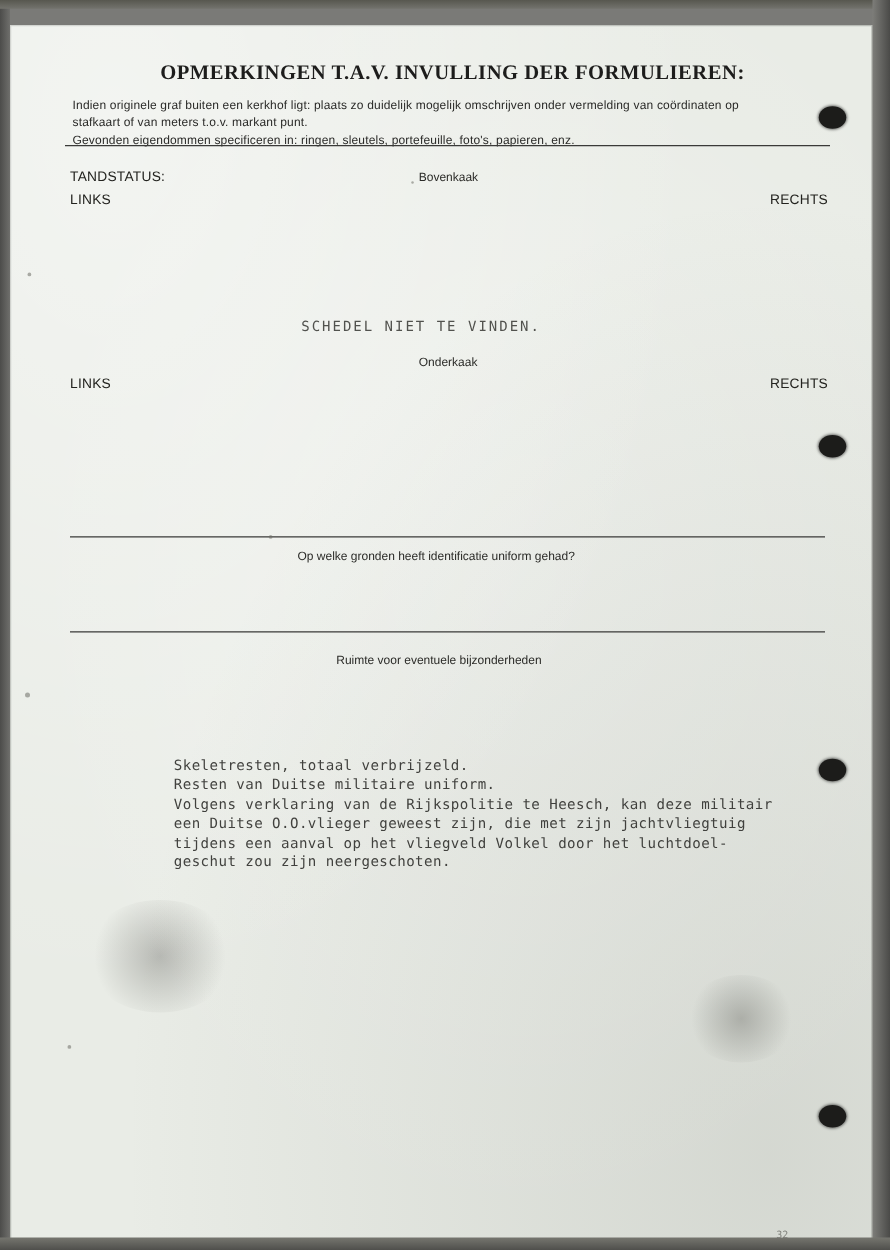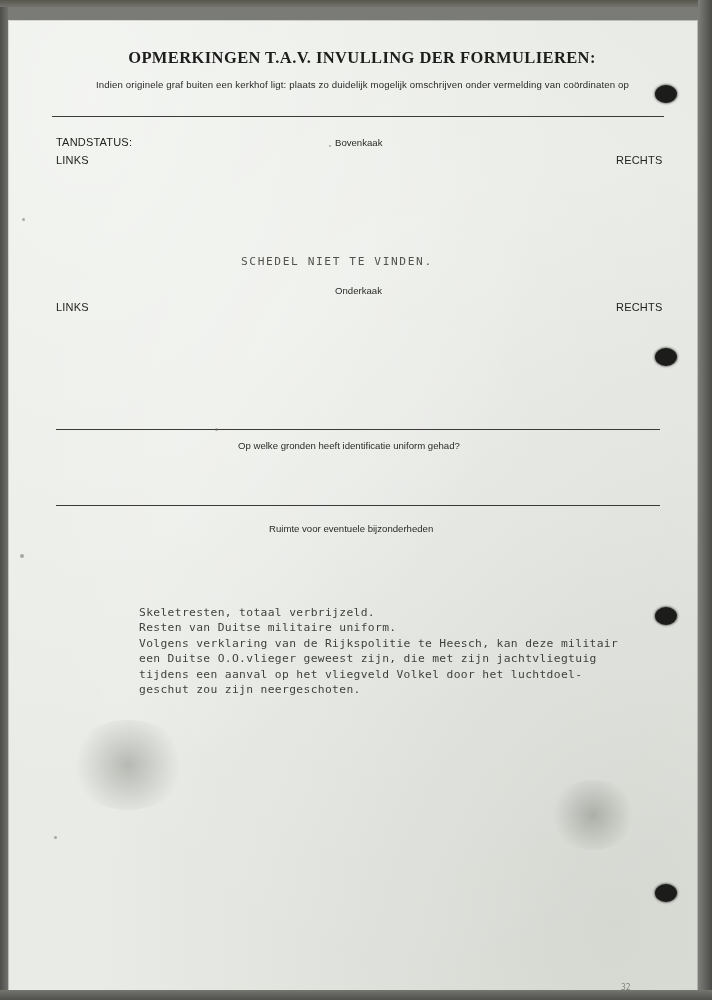--- a/index.html
+++ b/index.html
@@ -90,21 +90,20 @@
 
   .intro {
     position: absolute;
     left: 50px;
     top: 58px;
     width: 600px;
     font-size: 9.6px;
     line-height: 14px;
     color: #2a2a28;
     letter-spacing: 0.15px;
-    margin-left: 38px;
   }
   .intro div { white-space: nowrap; }
 
   .rule {
     position: absolute;
     height: 1px;
     background: #3a3a38;
   }
 
   .lbl {
@@ -165,20 +164,22 @@
 <body>
 
 <div class="page">
 
   <div class="sheet">
 
     <div class="title">OPMERKINGEN T.A.V. INVULLING DER FORMULIEREN:</div>
 
     <div class="intro">
       <div>Indien originele graf buiten een kerkhof ligt: plaats zo duidelijk mogelijk omschrijven onder vermelding van coördinaten op</div>
+      <div>stafkaart of van meters t.o.v. markant punt.</div>
+      <div>Gevonden eigendommen specificeren in: ringen, sleutels, portefeuille, foto's, papieren, enz.</div>
     </div>
 
     <div class="rule" style="left:44px; top:96px; width:612px;"></div>
 
     <div class="lbl" style="left:48px; top:116px;">TANDSTATUS:</div>
     <div class="lbl-sm" style="left:327px; top:117px;">Bovenkaak</div>
     <div class="lbl" style="left:48px; top:134px;">LINKS</div>
     <div class="lbl" style="left:608px; top:134px;">RECHTS</div>
 
     <div class="typed" style="left:233px; top:235px;">SCHEDEL NIET TE VINDEN.</div>

